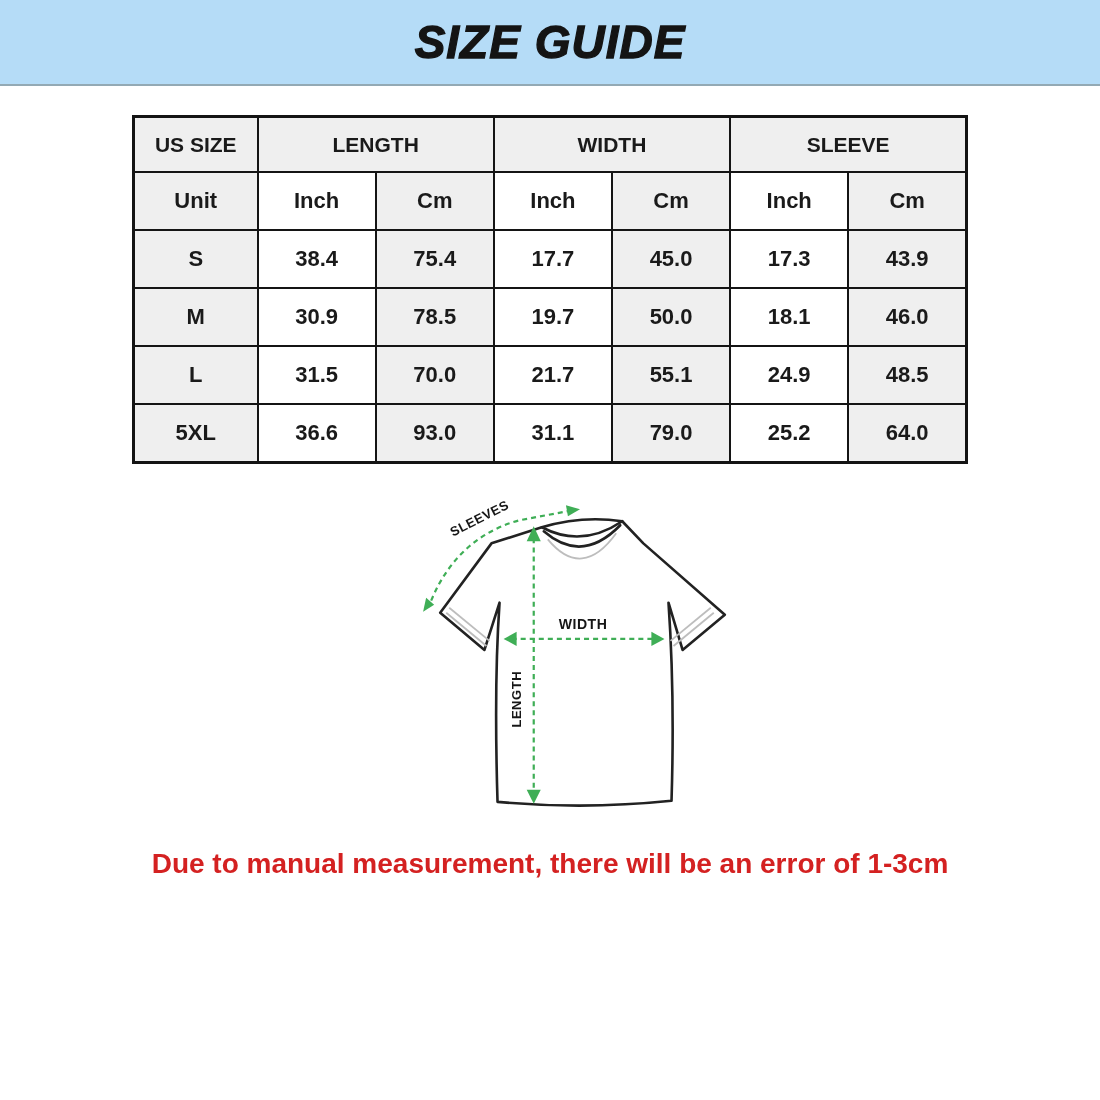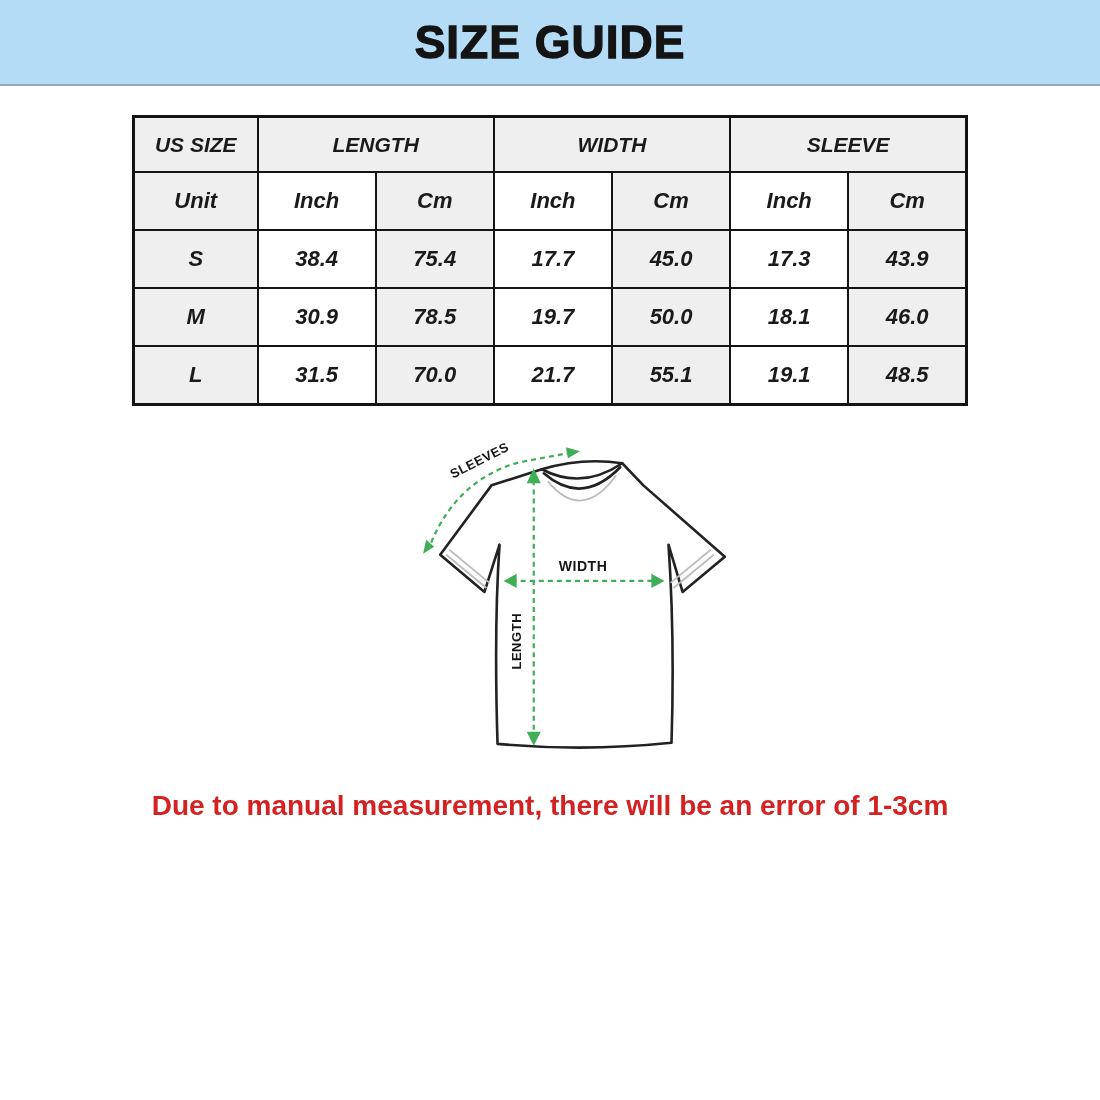--- a/index.html
+++ b/index.html
@@ -3,32 +3,31 @@
 <meta charset="utf-8">
 <style>
   html,body{margin:0;padding:0;}
   body{
     width:1100px;height:1100px;background:#ffffff;
     font-family:"Liberation Sans",sans-serif;overflow:hidden;
   }
   
   .banner{
     height:84px;background:#b5dcf7;border-bottom:2px solid #93a9b4;
-    display:flex;align-items:center;justify-content:center;
+    display:flex;align-items:center;justify-content:center;font-style:italic;
   }
   .banner h1{
     margin:0;font-size:46px;font-weight:bold;color:#141414;
     letter-spacing:1px;-webkit-text-stroke:1.3px #141414;
   }
   
   .size-table{
     border-collapse:collapse;table-layout:fixed;
     width:836px;margin:29px auto 0 auto;
     border:3px solid #141414;
-    font-style:italic;
   }
   .size-table th,.size-table td{
     border:2px solid #141414;text-align:center;vertical-align:middle;
     font-weight:bold;color:#1a1a1a;font-size:22px;padding:0;
     background:#ffffff;
   }
   .size-table col.c-size{width:124px;}
   .size-table tr.group-row th{height:53px;background:#efefef;font-size:21px;}
   .size-table tr.unit-row th{height:56px;margin-top:45px;}
   .size-table tbody td{height:56px;}
@@ -102,22 +101,31 @@
       <td>50.0</td>
       <td>18.1</td>
       <td>46.0</td>
     </tr>
     <tr>
       <td>L</td>
       <td>31.5</td>
       <td>70.0</td>
       <td>21.7</td>
       <td>55.1</td>
-      <td>19.1</td>
+      <td>24.9</td>
       <td>48.5</td>
+    </tr>
+    <tr>
+      <td>5XL</td>
+      <td>36.6</td>
+      <td>93.0</td>
+      <td>31.1</td>
+      <td>79.0</td>
+      <td>25.2</td>
+      <td>64.0</td>
     </tr>
   </tbody>
 </table>
 
 <div class="diagram-wrap">
   <svg width="322" height="352" viewBox="0 0 320 350">
 
     <g stroke="#222222" stroke-width="2.6" fill="#ffffff" stroke-linejoin="round" stroke-linecap="round">
       <path d="M122,47 L72,63 L21,132 L65,169 L80,122
                C76,180 76,255 78,320

